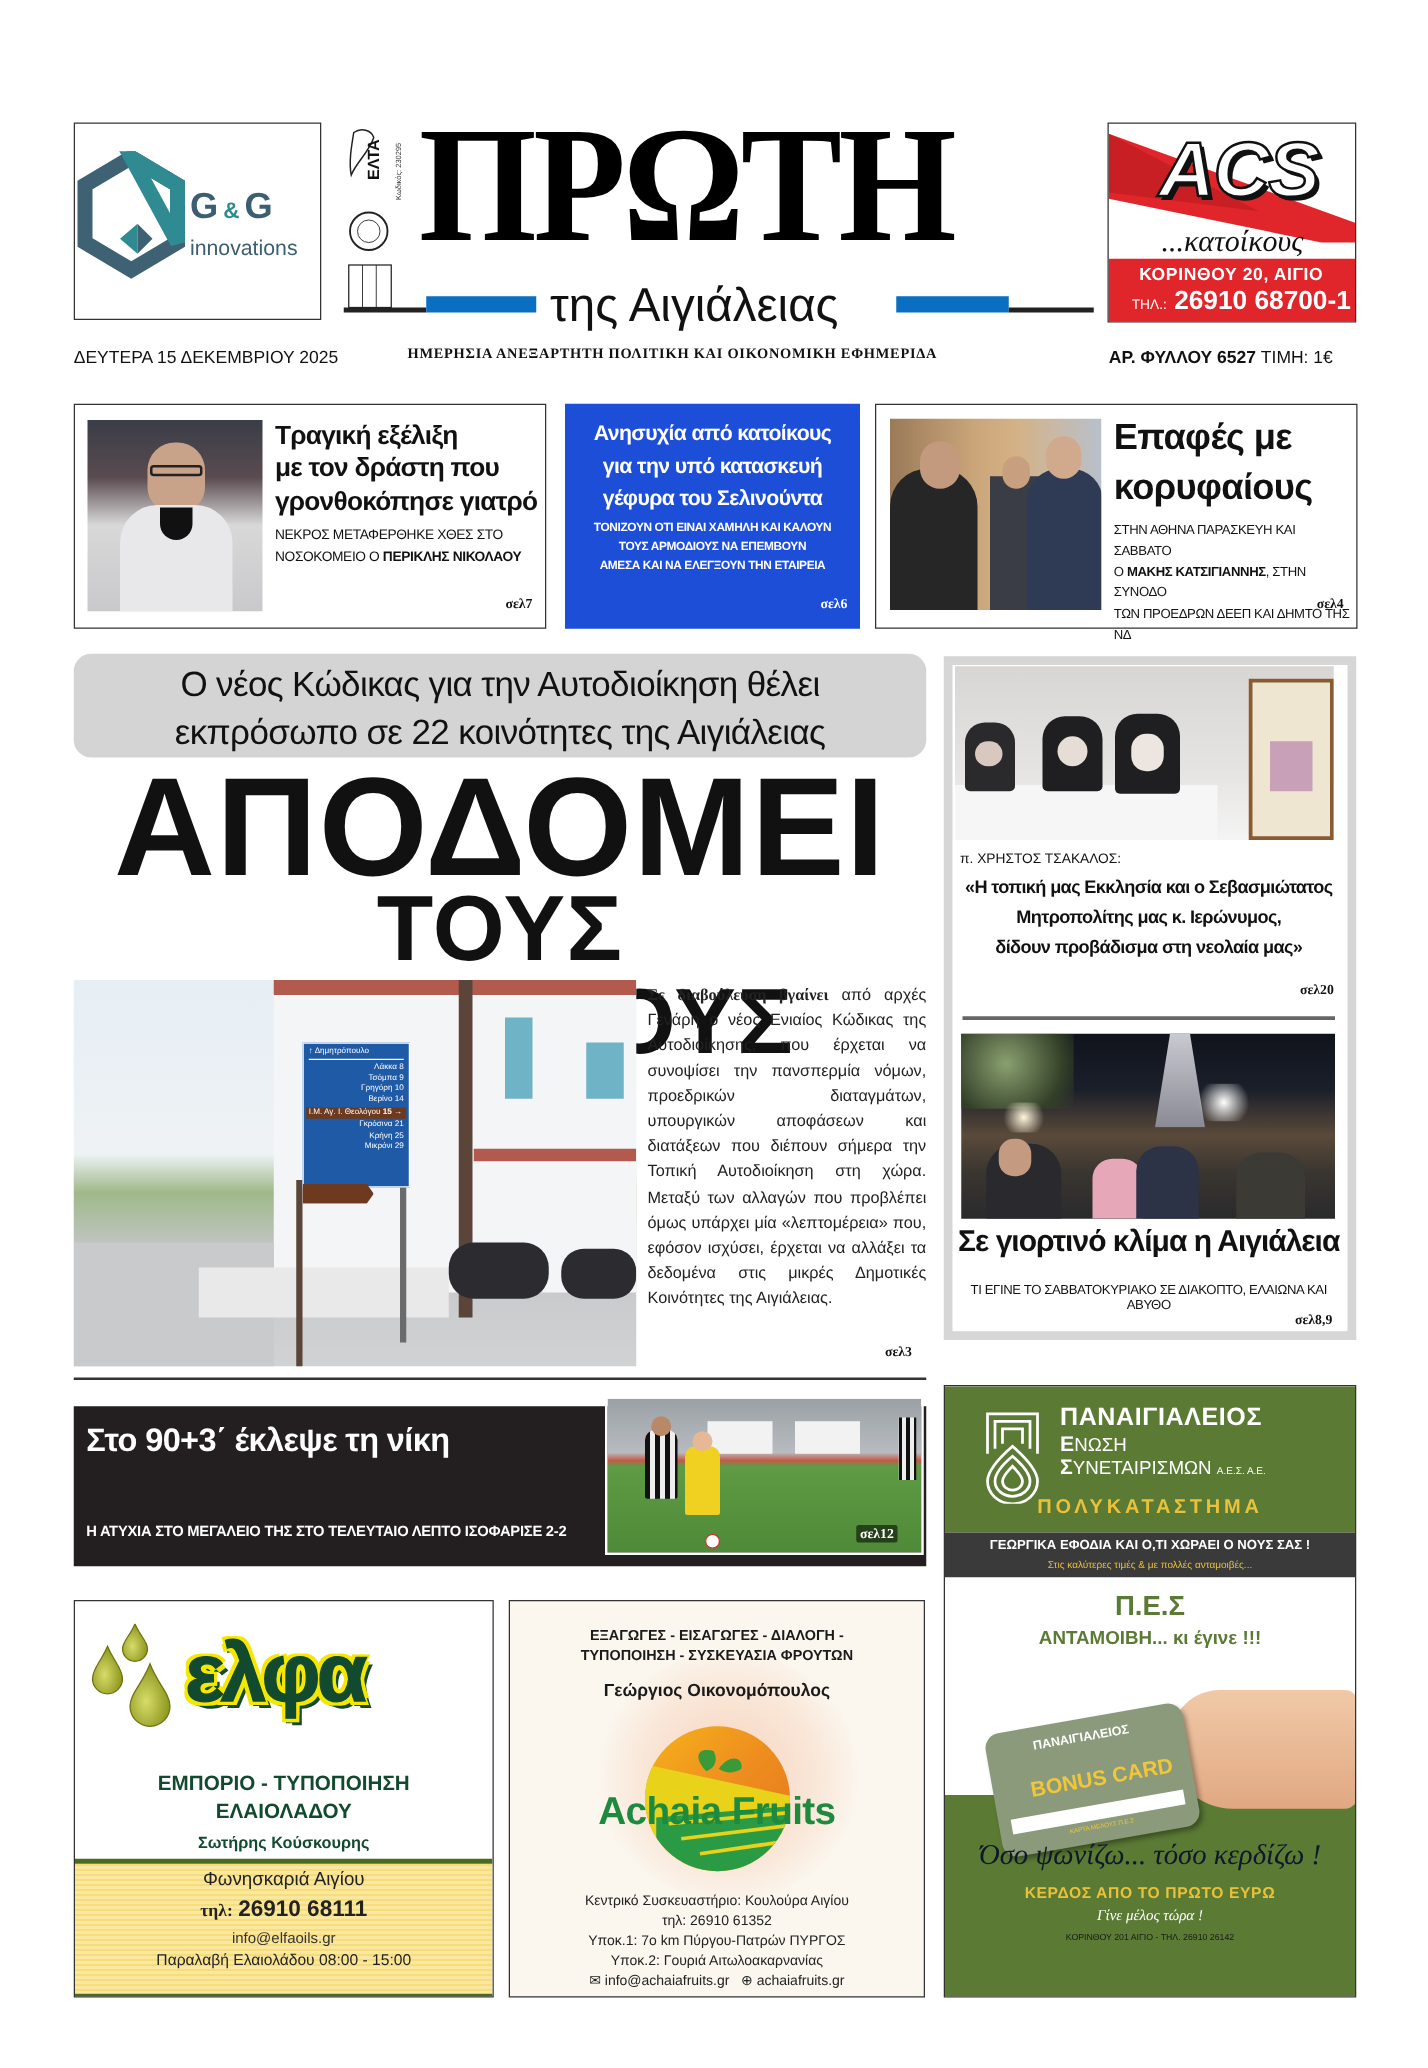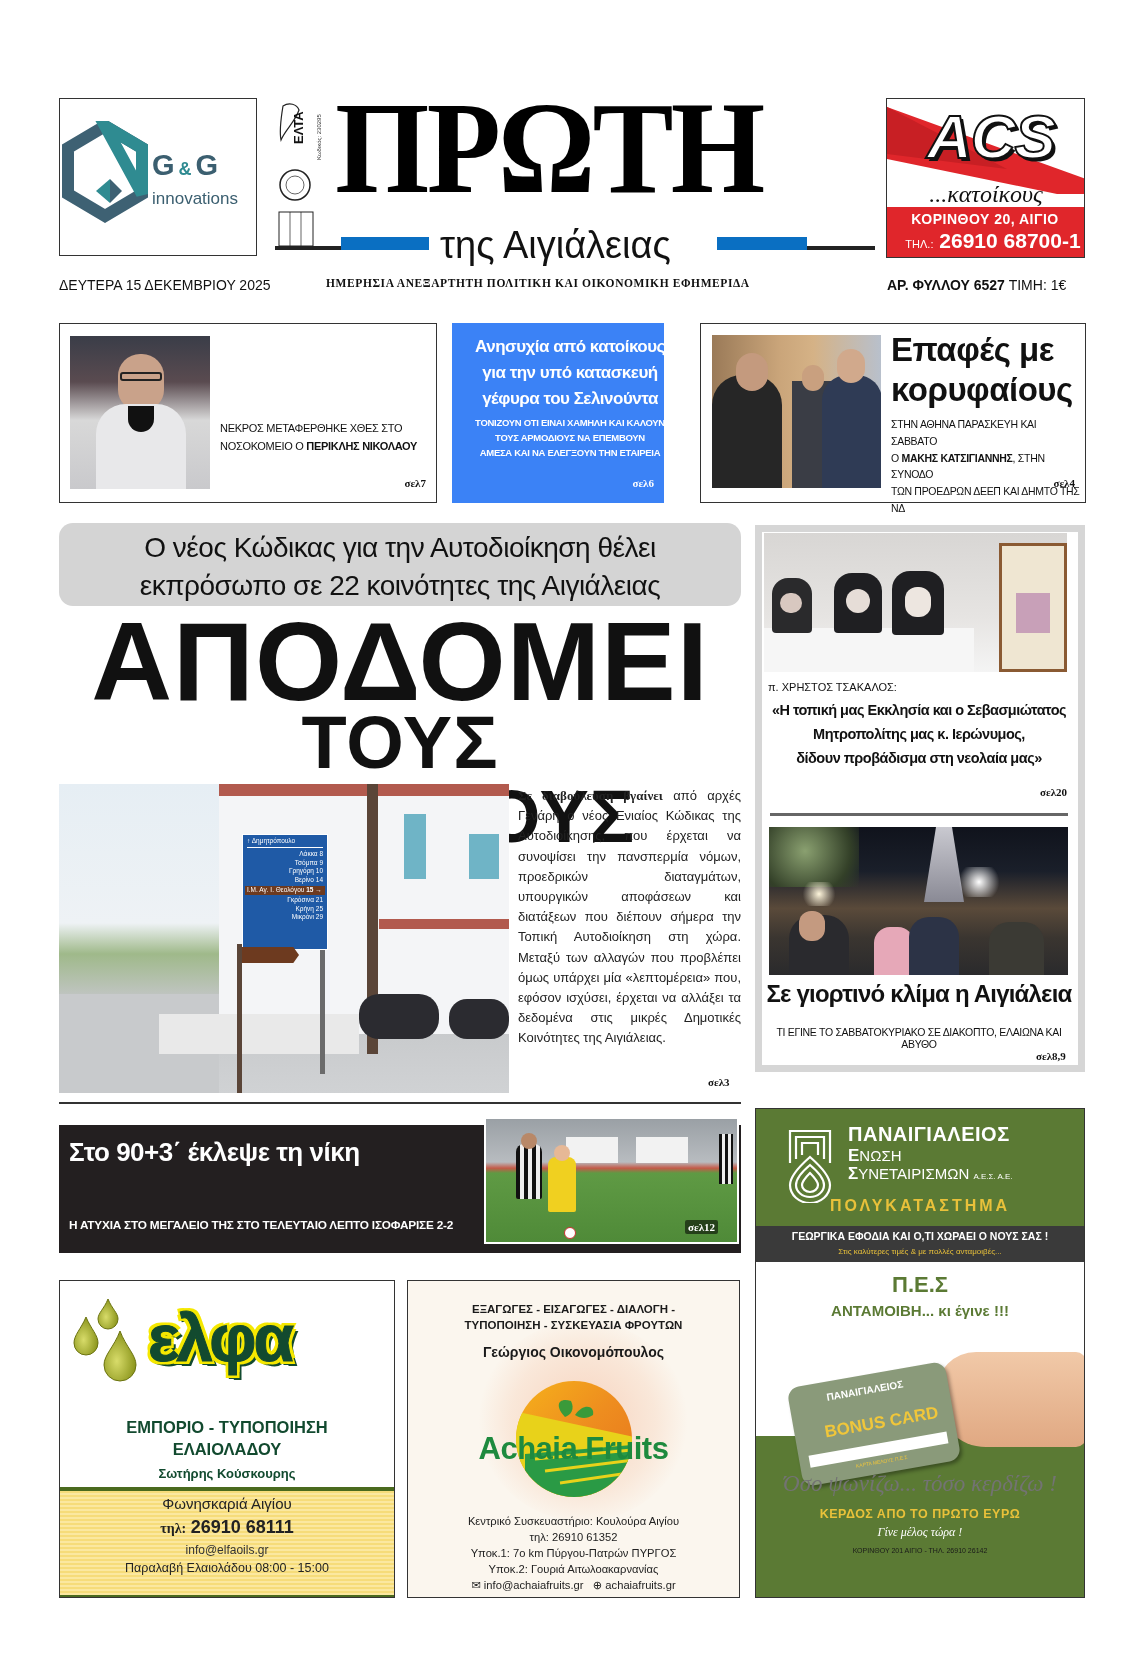--- a/index.html
+++ b/index.html
@@ -31,21 +31,21 @@
   #acs-bottom { left: 0; top: 108px; width: 199px; height: 52px; background: #e0262b; }
   #acs-addr { left: 0; top: 112px; width: 196px; text-align: center; color: #fff; font-weight: bold; font-size: 14px; letter-spacing: 0.5px; }
   #acs-phone { left: 0; top: 130px; width: 212px; text-align: center; color: #fff; font-weight: bold; font-size: 21px; }
   #acs-phone .lbl { font-size: 11px; font-weight: normal; }
   #issue { left: 887px; top: 277px; font-size: 14px; font-weight: bold; color: #111; }
   #issue .price { font-weight: normal; }
 
   
   .teaser { position: absolute; top: 323px; height: 180px; }
   #teaser-1 { left: 59px; width: 378px; border: 1.5px solid #333; }
-  #teaser-2 { left: 452px; width: 212px; background: #3b82f6; }
+  #teaser-2 { left: 452px; width: 236px; background: #1d4ed8; }
   #teaser-3 { left: 700px; width: 386px; border: 1.5px solid #333; }
   .photo { position: absolute; overflow: hidden; }
   .t-head { position: absolute; font-weight: bold; color: #111; line-height: 1.25; }
   .t-sub { position: absolute; font-size: 11px; color: #111; line-height: 1.6; letter-spacing: -0.3px; }
   .sel { position: absolute; font-family: "Liberation Serif", serif; font-weight: bold; font-size: 11px; color: #111; }
 
   
   #kicker { left: 59px; top: 523px; width: 682px; height: 83px; background: #d4d4d4; border-radius: 14px; }
   #kicker-text { left: 59px; top: 529px; width: 682px; text-align: center; font-size: 28px; line-height: 1.35; color: #111; letter-spacing: -0.5px; }
   #headline-1 { left: 59px; top: 606px; width: 682px; text-align: center; font-weight: bold; font-size: 112px; line-height: 1; color: #111; letter-spacing: 1px; }
@@ -126,20 +126,25 @@
 </div>
 <div id="issue" class="abs"><span>ΑΡ. ΦΥΛΛΟΥ 6527</span> <span class="price">ΤΙΜΗ: 1€</span></div>
 
 <div id="teaser-1" class="teaser">
   <div class="photo" style="left:10px; top:12px; width:140px; height:153px; background: linear-gradient(180deg,#3a3d48 0%,#5a4b50 30%,#d8d8d8 55%,#c9c9cc 100%);">
     <div style="position:absolute; left:48px; top:18px; width:46px; height:56px; border-radius:22px 22px 20px 20px; background:#c9a28a;"></div>
     <div style="position:absolute; left:50px; top:36px; width:42px; height:9px; border:2px solid #222; border-radius:3px;"></div>
     <div style="position:absolute; left:26px; top:68px; width:90px; height:90px; border-radius:30px 30px 0 0; background:#e8e8ea;"></div>
     <div style="position:absolute; left:58px; top:70px; width:26px; height:26px; background:#111; border-radius:0 0 13px 13px;"></div>
   </div>
+  <div class="t-head" style="left:160px; top:12px; font-size:21px; letter-spacing:-0.6px;">
+    <div>Τραγική εξέλιξη</div>
+    <div>με τον δράστη που</div>
+    <div>γρονθοκόπησε γιατρό</div>
+  </div>
   <div class="t-sub" style="left:160px; top:96px; width:210px;"><span>ΝΕΚΡΟΣ ΜΕΤΑΦΕΡΘΗΚΕ ΧΘΕΣ ΣΤΟ ΝΟΣΟΚΟΜΕΙΟ Ο </span><b>ΠΕΡΙΚΛΗΣ ΝΙΚΟΛΑΟΥ</b></div>
   <div class="sel" style="right:10px; top:153px;">σελ7</div>
 </div>
 
 <div id="teaser-2" class="teaser">
   <div class="t-head" style="left:0; top:11px; width:236px; text-align:center; font-size:17px; line-height:26px; color:#fff; letter-spacing:-0.5px;">
     <div>Ανησυχία από κατοίκους</div>
     <div>για την υπό κατασκευή</div>
     <div>γέφυρα του Σελινούντα</div>
   </div>
@@ -153,21 +158,21 @@
 
 <div id="teaser-3" class="teaser">
   <div class="photo" style="left:11px; top:11px; width:169px; height:153px; background: linear-gradient(90deg,#9a7a58 0%,#caa57a 40%,#d5b286 60%,#b8c0cc 100%);">
     <div style="position:absolute; left:0; top:40px; width:70px; height:120px; background:#262626; border-radius:30px 30px 0 0;"></div>
     <div style="position:absolute; left:24px; top:18px; width:32px; height:38px; background:#c49a7e; border-radius:16px;"></div>
     <div style="position:absolute; left:80px; top:46px; width:40px; height:110px; background:#3a3d45;"></div>
     <div style="position:absolute; left:90px; top:30px; width:22px; height:26px; background:#c9a07f; border-radius:11px;"></div>
     <div style="position:absolute; left:110px; top:40px; width:60px; height:120px; background:#2f3b55; border-radius:25px 25px 0 0;"></div>
     <div style="position:absolute; left:125px; top:14px; width:28px; height:34px; background:#d1a98c; border-radius:14px;"></div>
   </div>
-  <div class="t-head" style="left:190px; top:6px; font-size:33px; line-height:40px; letter-spacing:-0.5px;">
+  <div class="t-head" style="left:190px; top:6px; font-size:29px; line-height:40px; letter-spacing:-0.5px;">
     <div>Επαφές με</div>
     <div>κορυφαίους</div>
   </div>
   <div class="t-sub" style="left:190px; top:92px; width:190px; font-size:10.5px;">
     <div>ΣΤΗΝ ΑΘΗΝΑ ΠΑΡΑΣΚΕΥΗ ΚΑΙ ΣΑΒΒΑΤΟ</div>
     <div><span>Ο </span><b>ΜΑΚΗΣ ΚΑΤΣΙΓΙΑΝΝΗΣ</b><span>, ΣΤΗΝ ΣΥΝΟΔΟ</span></div>
     <div>ΤΩΝ ΠΡΟΕΔΡΩΝ ΔΕΕΠ ΚΑΙ ΔΗΜΤΟ ΤΗΣ ΝΔ</div>
   </div>
   <div class="sel" style="right:10px; top:153px;">σελ4</div>
 </div>
@@ -352,17 +357,17 @@
   <div style="position:absolute; left:0; top:327px; width:100%; height:163px; background:#5b7a34;"></div>
 
   <div style="position:absolute; left:180px; top:243px; width:150px; height:95px; background:linear-gradient(180deg,#f1c9a8,#e0a882); border-radius:40px 10px 10px 50px;"></div>
 
   <div style="position:absolute; left:38px; top:265px; width:160px; height:100px; background:#8a9a7a; border-radius:12px; transform:rotate(-10deg); box-shadow:2px 3px 4px rgba(0,0,0,0.35);">
     <div style="position:absolute; left:38px; top:10px; color:#fff; font-weight:bold; font-size:10px;">ΠΑΝΑΙΓΙΑΛΕΙΟΣ</div>
     <div style="position:absolute; left:30px; top:40px; color:#f0c63a; font-weight:bold; font-size:17px;">BONUS CARD</div>
     <div style="position:absolute; left:10px; top:70px; width:140px; height:12px; background:#fff;"></div>
     <div style="position:absolute; left:55px; top:85px; color:#f0c63a; font-size:5px;">ΚΑΡΤΑ ΜΕΛΟΥΣ Π.Ε.Σ</div>
   </div>
-  <div style="position:absolute; left:0; top:362px; width:100%; text-align:center; color:#737373; font-family:'Liberation Serif',serif; font-style:italic; font-size:23px;">Όσο ψωνίζω... τόσο κερδίζω !</div>
+  <div style="position:absolute; left:0; top:362px; width:100%; text-align:center; color:#0f172a; font-family:'Liberation Serif',serif; font-style:italic; font-size:23px;">Όσο ψωνίζω... τόσο κερδίζω !</div>
   <div style="position:absolute; left:0; top:398px; width:100%; text-align:center; color:#e9c13a; font-weight:bold; font-size:12.5px; letter-spacing:0.5px;">ΚΕΡΔΟΣ ΑΠΟ ΤΟ ΠΡΩΤΟ ΕΥΡΩ</div>
   <div style="position:absolute; left:0; top:416px; width:100%; text-align:center; color:#fff; font-family:'Liberation Serif',serif; font-style:italic; font-size:12px;">Γίνε μέλος τώρα !</div>
   <div style="position:absolute; left:0; top:438px; width:100%; text-align:center; color:#1a1a1a; font-size:7px;">ΚΟΡΙΝΘΟΥ 201 ΑΙΓΙΟ - ΤΗΛ. 26910 26142</div>
 </div>
 
 </body></html>

